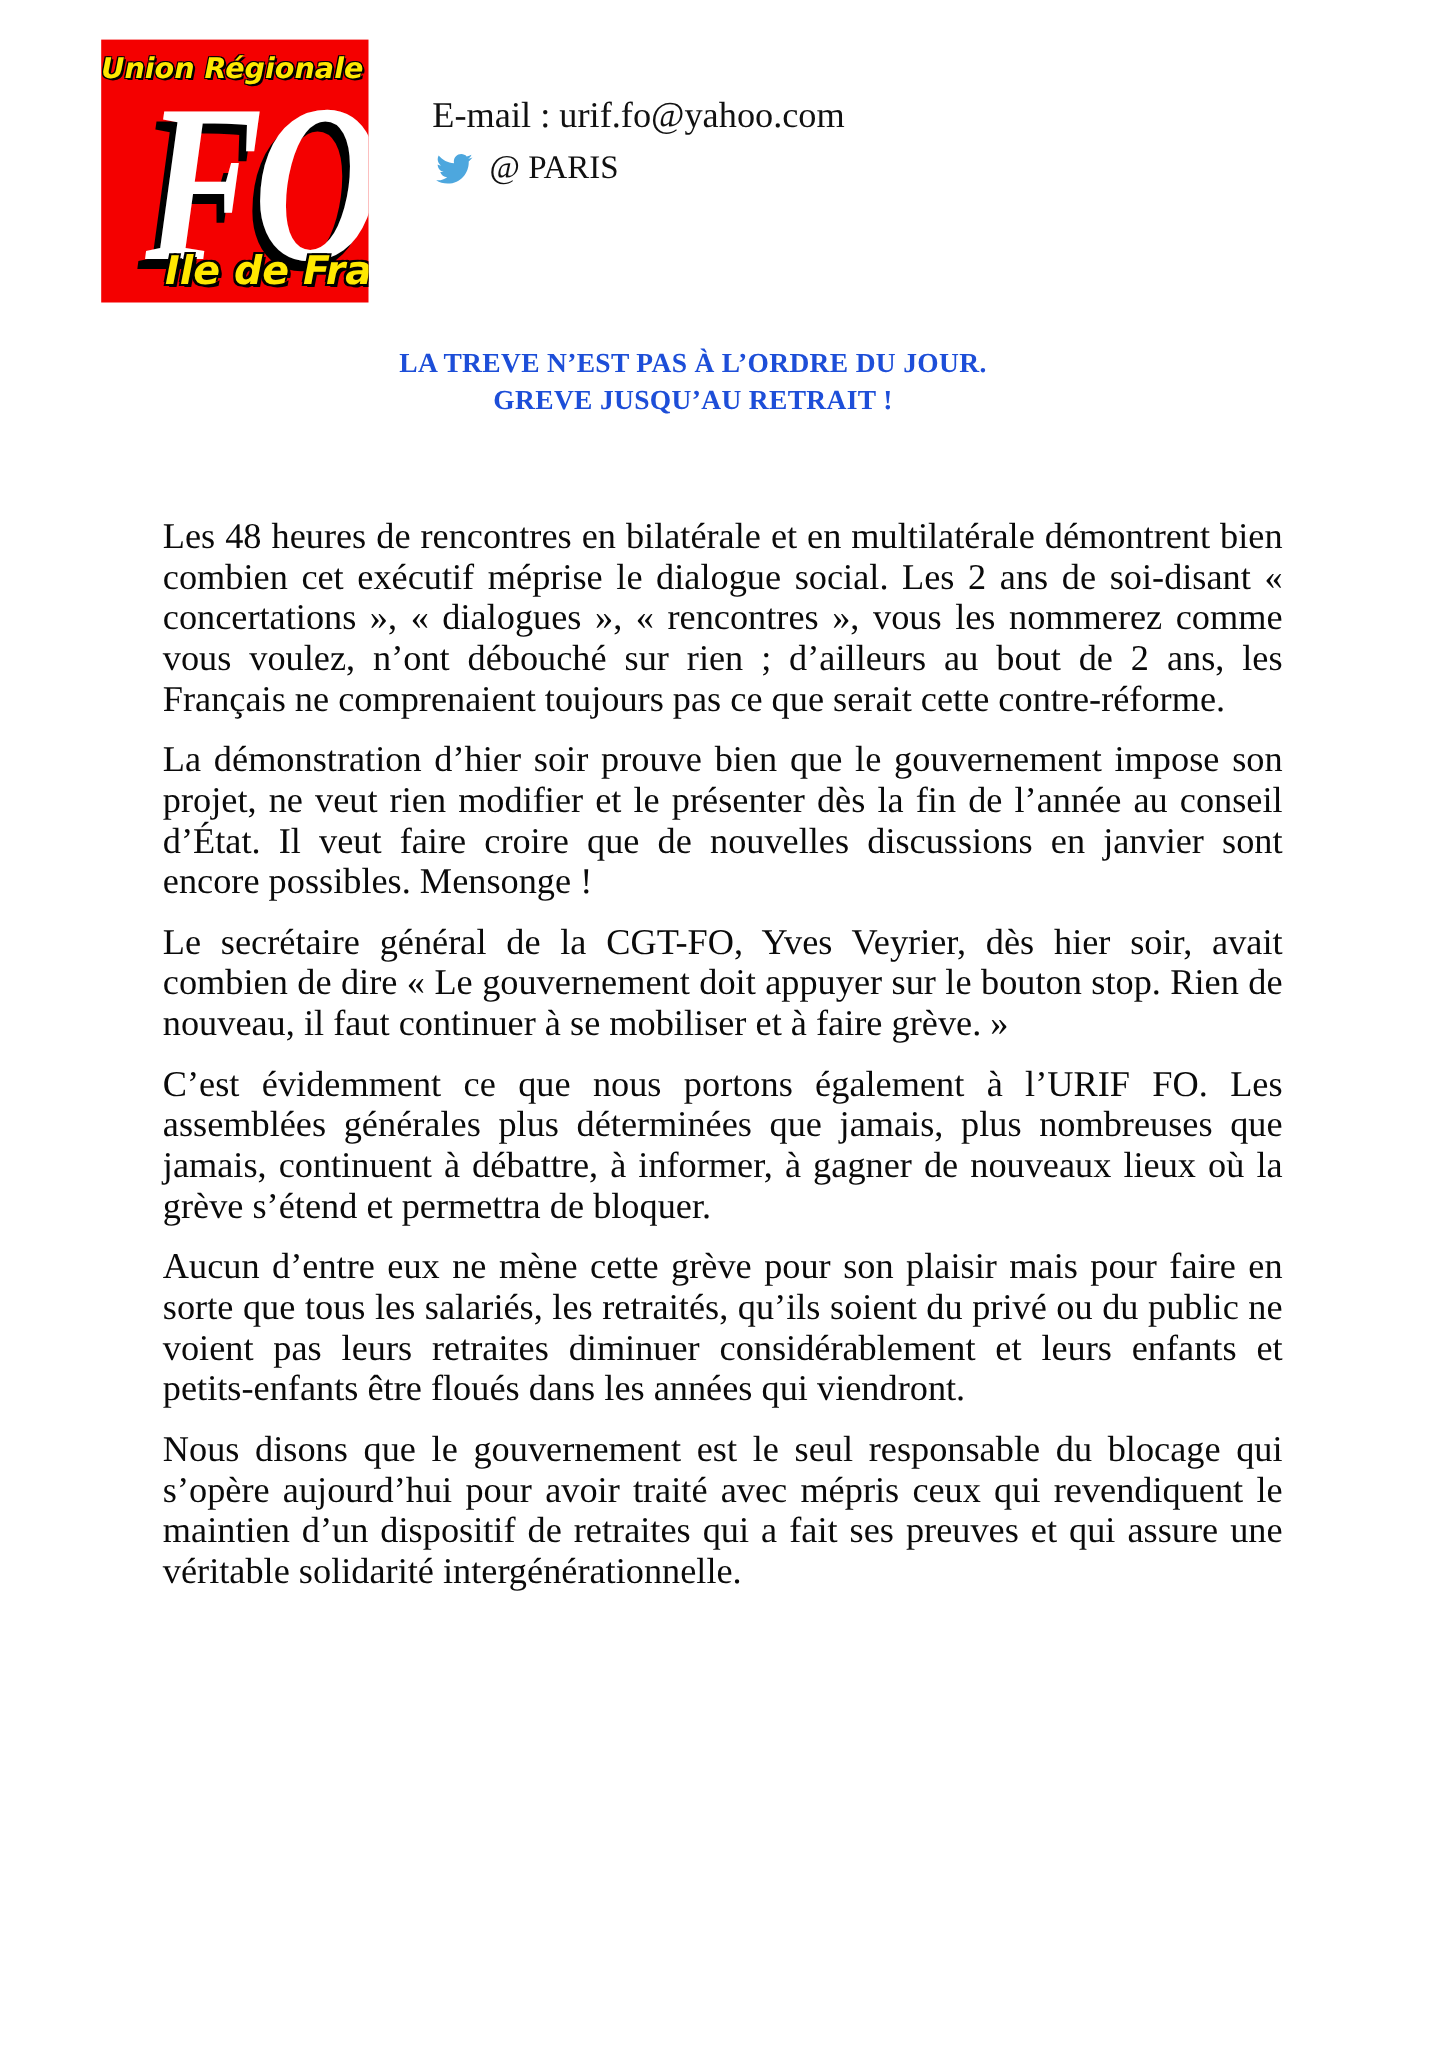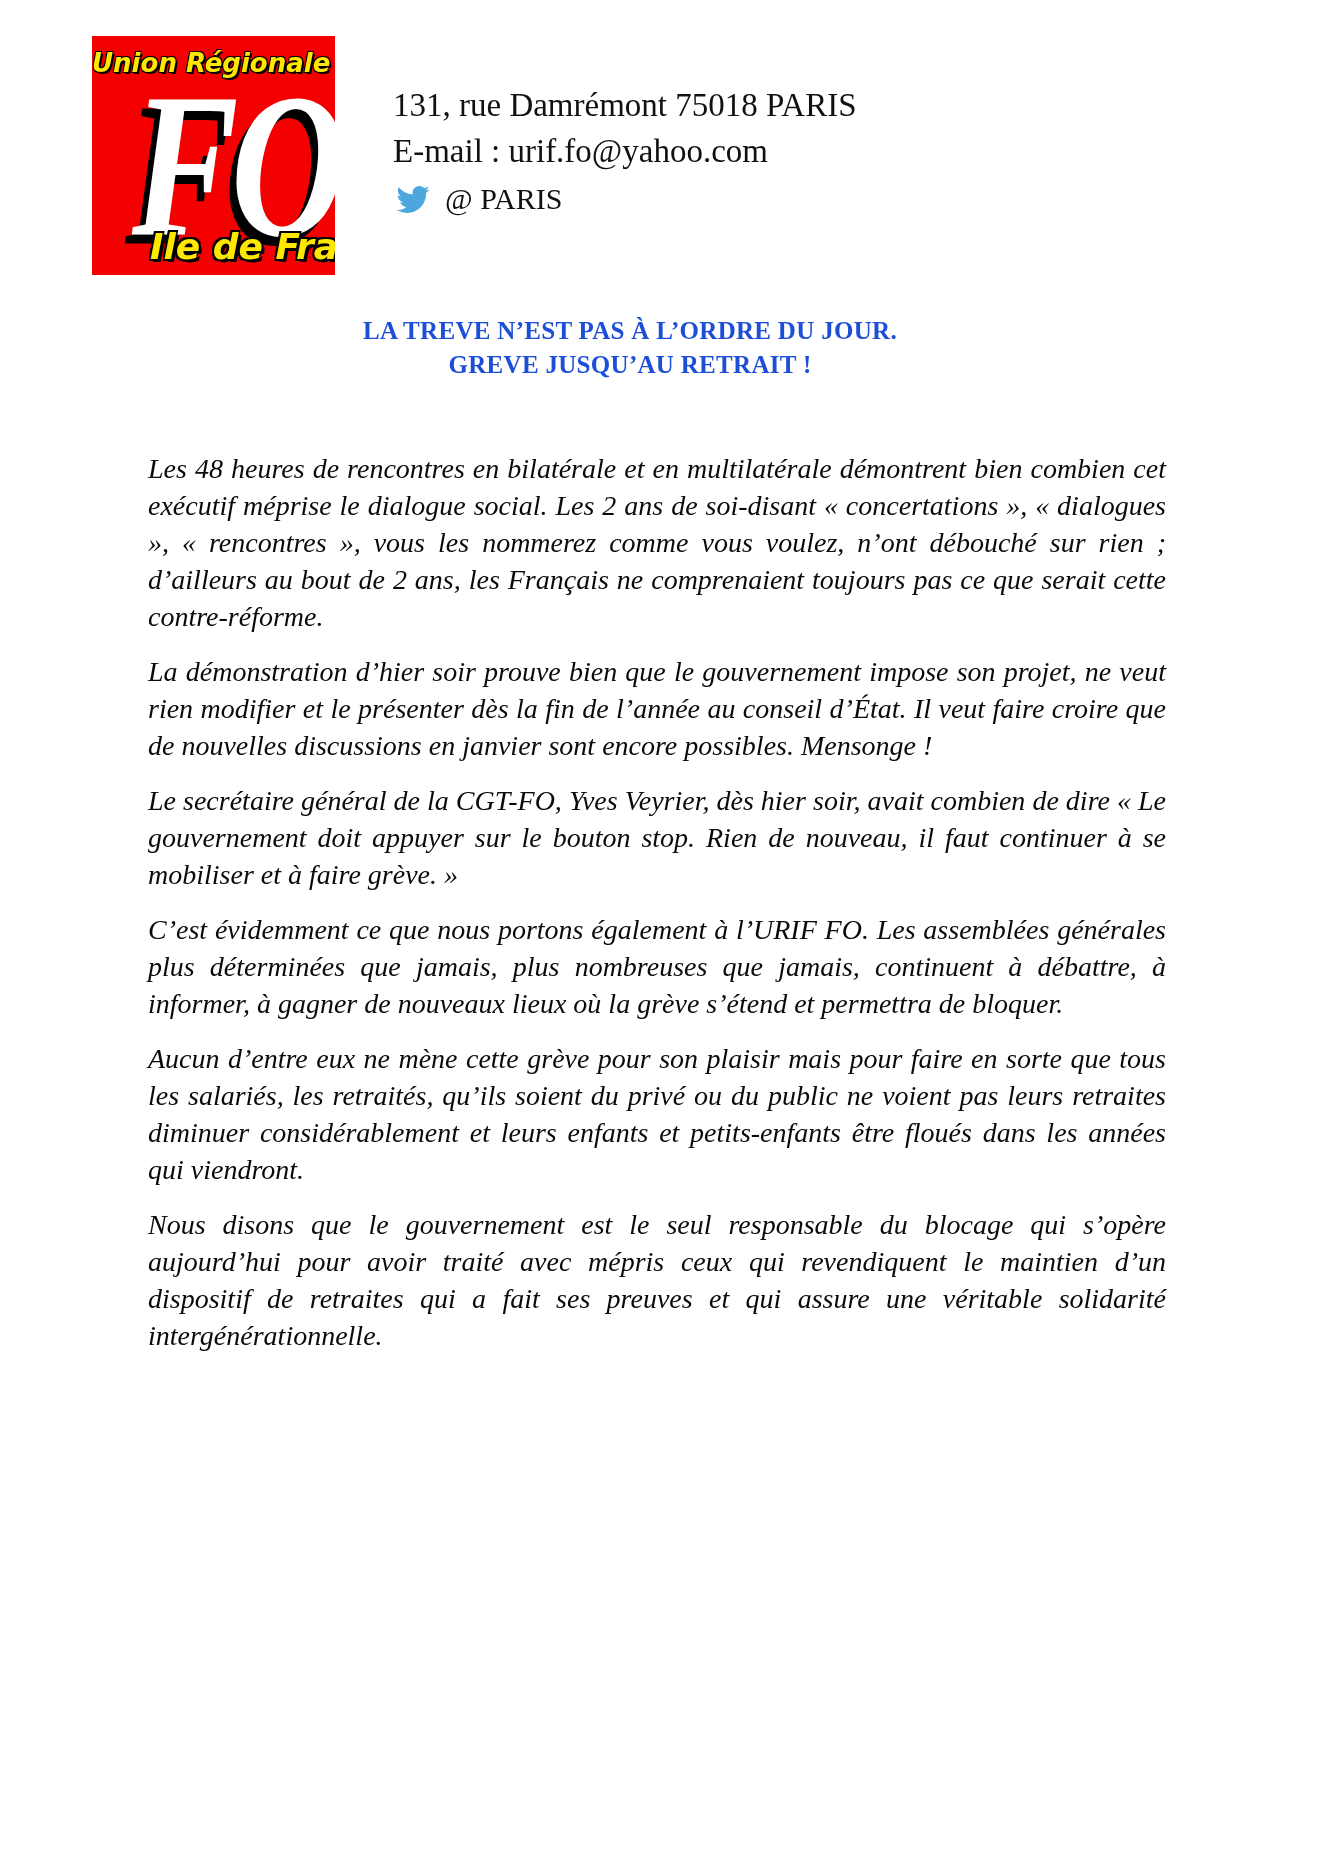--- a/index.html
+++ b/index.html
@@ -90,42 +90,40 @@
     font-size: 25px;
     line-height: 34px;
     color: #1d4ed8;
     letter-spacing: 0.3px;
   }
 
   
   .body-text {
     position: absolute;
     left: 148px;
-    top: 450px;
+    top: 470px;
     width: 1018px;
-    font-size: 28px;
+    font-size: 33px;
     line-height: 37px;
     text-align: justify;
-    font-style: italic;
   }
   .body-text p { margin: 0 0 18px 0; }
 </style>
 </head>
 <body>
 
 <div class="page">
 
   <div class="logo">
     <div class="logo-top">Union Régionale</div>
     <div class="logo-fo">FO</div>
     <div class="logo-bottom">Ile de France</div>
   </div>
 
   <div class="contact">
-    <div class="contact-line">131, rue Damrémont 75018 PARIS</div>
     <div class="contact-line">E-mail : urif.fo@yahoo.com</div>
     <div class="twitter-line">
       <span class="twitter-icon">
         <svg viewBox="0 0 512 512" xmlns="http://www.w3.org/2000/svg">
           <path fill="#4da7de" d="M459.37 151.716c.325 4.548.325 9.097.325 13.645 0 138.72-105.583 298.558-298.558 298.558-59.452 0-114.68-17.219-161.137-47.106 8.447.974 16.568 1.299 25.34 1.299 49.055 0 94.213-16.568 130.274-44.832-46.132-.975-84.792-31.188-98.112-72.772 6.498.974 12.995 1.624 19.818 1.624 9.421 0 18.843-1.3 27.614-3.573-48.081-9.747-84.143-51.98-84.143-102.985v-1.299c13.969 7.797 30.214 12.67 47.431 13.319-28.264-18.843-46.781-51.005-46.781-87.391 0-19.492 5.197-37.36 14.294-52.954 51.655 63.675 129.3 105.258 216.365 109.807-1.624-7.797-2.599-15.918-2.599-24.04 0-57.828 46.782-104.934 104.934-104.934 30.213 0 57.502 12.67 76.67 33.137 23.715-4.548 46.456-13.32 66.599-25.34-7.798 24.366-24.366 44.833-46.132 57.827 21.117-2.273 41.584-8.122 60.426-16.243-14.292 20.791-32.161 39.308-52.628 54.253z"></path>
         </svg>
       </span>
       <span>@ PARIS</span>
     </div>
   </div>

